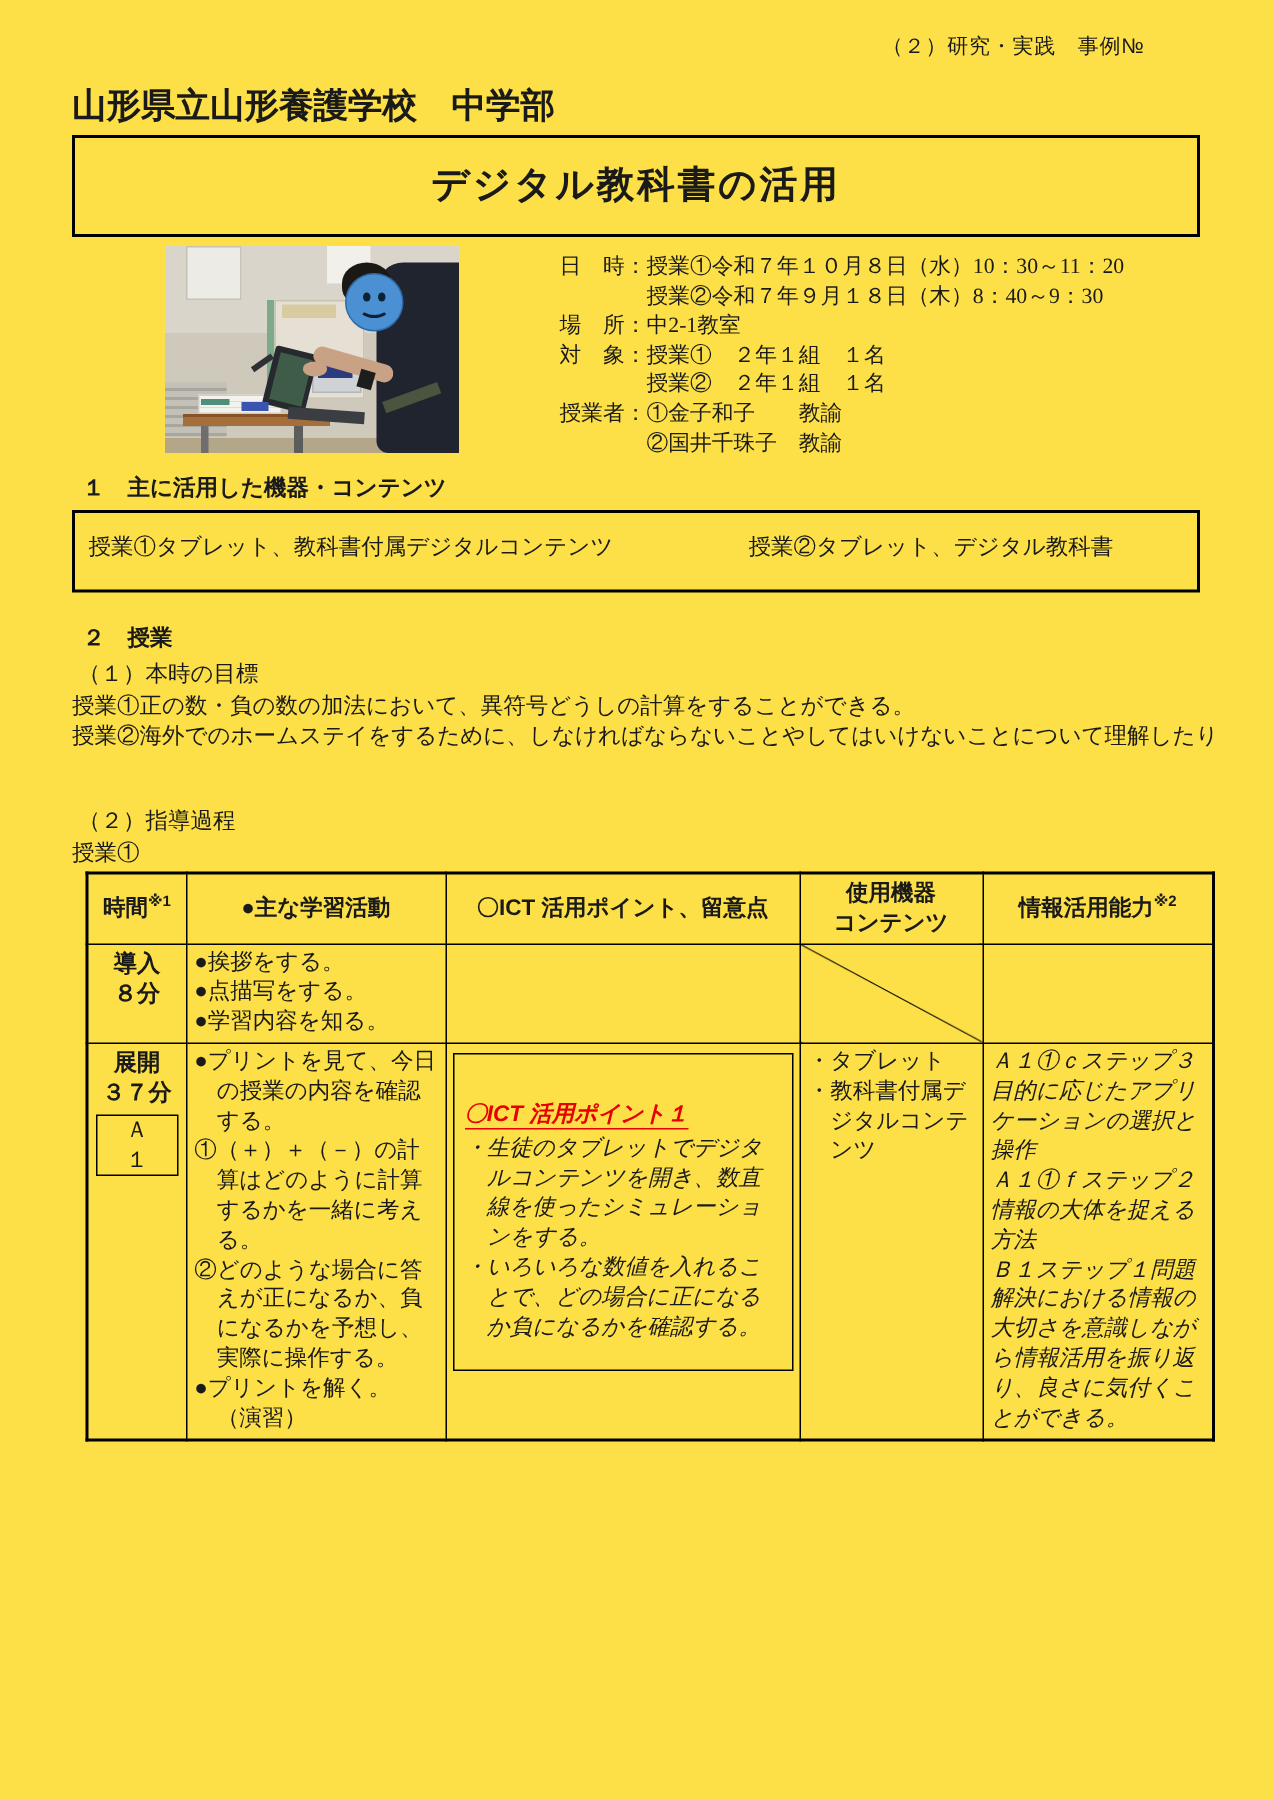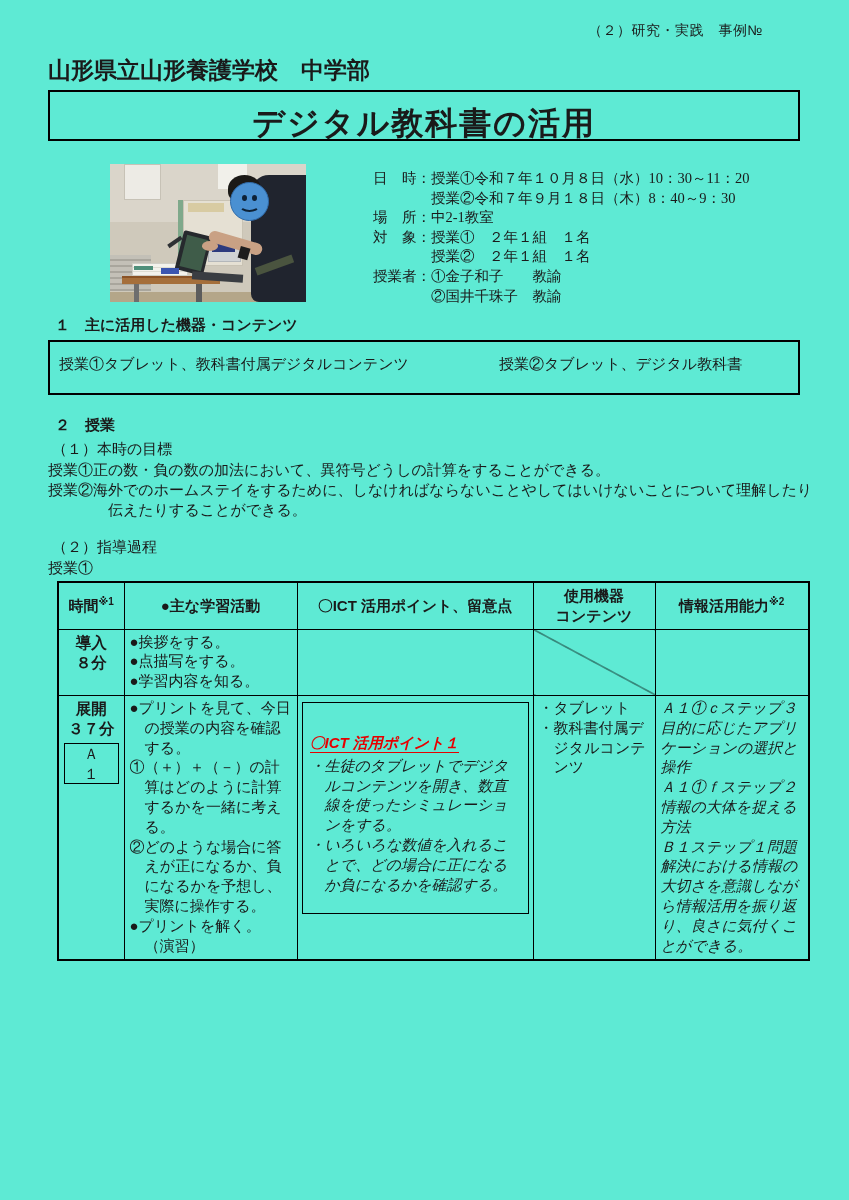--- a/index.html
+++ b/index.html
@@ -1,31 +1,31 @@
 <!DOCTYPE html>
 <html><head>
 <meta charset="utf-8">
 <style>
   * { margin:0; padding:0; box-sizing:border-box; }
   html,body { background:#ffffff; }
   .page {
-    position:relative; width:849px; height:1200px; background:#5eead4;
+    position:relative; width:849px; height:1200px; background:#fde047;
     font-family:"Liberation Serif","DejaVu Serif",serif;
     color:#1a1a1a; font-size:15px; overflow:hidden;
   }
   .gothic { font-family:"Liberation Sans","DejaVu Sans",sans-serif; }
   .abs { position:absolute; }
   .pre { white-space:pre; }
 
   .corner-note { left:588px; top:22px; font-size:14px; letter-spacing:0.5px; }
   .school-title { left:48px; top:55px; font-size:23px; font-weight:bold; }
   .title-box {
-    left:48px; top:90px; width:752px; height:51px;
+    left:48px; top:90px; width:752px; height:68px;
     border:2px solid #000; text-align:center; line-height:62px;
-    font-size:32px; font-weight:bold; letter-spacing:2px;
+    font-size:25px; font-weight:bold; letter-spacing:2px;
   }
 
   
   .photo { left:110px; top:164px; width:196px; height:138px; background:#cfc9bb; overflow:hidden; }
   .photo div { position:absolute; }
   .ph-wall-top { left:0; top:0; width:100%; height:42%; background:#dad5ca; }
   .ph-door { left:7%; top:0; width:19%; height:26%; background:#edebe5; border:1px solid #c7c2b6; }
   .ph-window { left:55%; top:0; width:15%; height:18%; background:#f1f0ea; }
   .ph-cabinet { left:37%; top:26%; width:31%; height:48%; background:#e5e0d3; border:1px solid #c9c3b4; }
   .ph-cabinet-strip { left:34.5%; top:26%; width:3%; height:48%; background:#7fa98b; }
@@ -176,21 +176,20 @@
   <div class="abs sec1-heading gothic">１　主に活用した機器・コンテンツ</div>
   <div class="abs sec1-box">
     <div class="sec1-item1">授業①タブレット、教科書付属デジタルコンテンツ</div>
     <div class="sec1-item2">授業②タブレット、デジタル教科書</div>
   </div>
 
   <div class="abs sec2-heading gothic">２　授業</div>
   <div class="abs sub-label sub1">（１）本時の目標</div>
   <div class="abs goal1">授業①正の数・負の数の加法において、異符号どうしの計算をすることができる。</div>
   <div class="abs goal2">授業②海外でのホームステイをするために、しなければならないことやしてはいけないことについて理解したり</div>
-  <div class="abs goal2b pre">　　　　伝えたりすることができる。</div>
   <div class="abs sub-label sub2">（２）指導過程</div>
   <div class="abs lesson1">授業①</div>
 
   <table class="ltable">
     <colgroup>
       <col style="width:66px">
         <col style="width:173px">
         <col style="width:236px">
       <col style="width:122px">
         <col style="width:154px">

